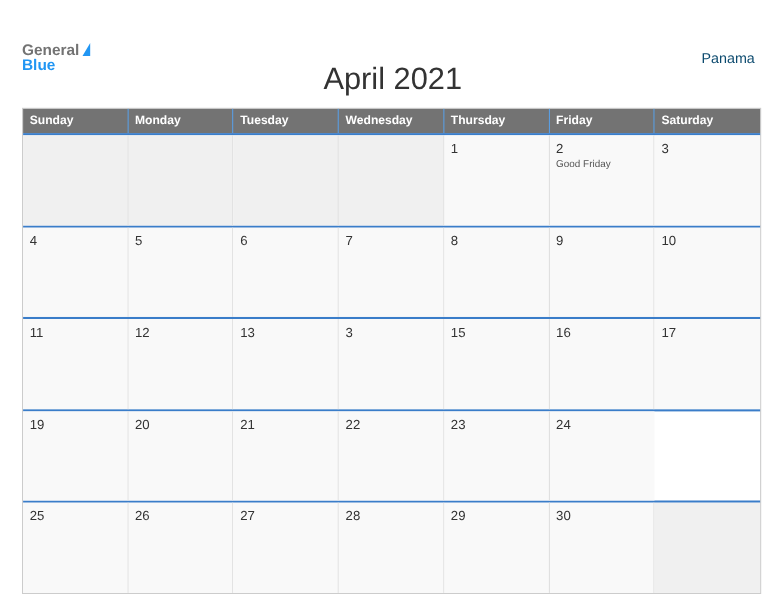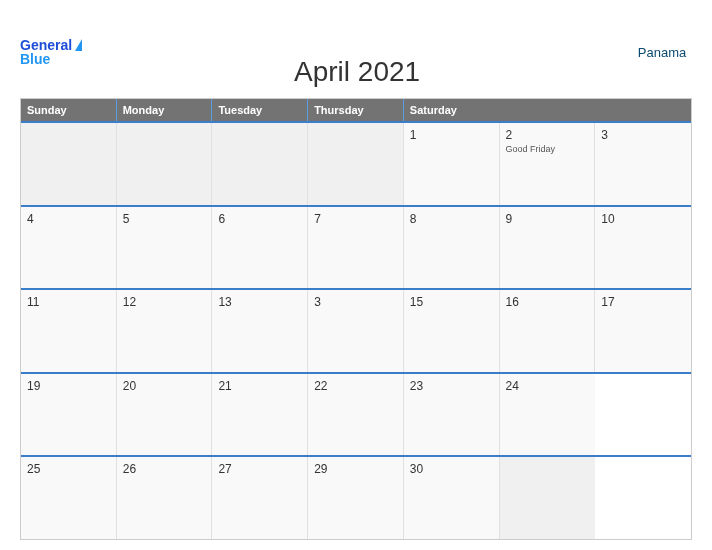--- a/index.html
+++ b/index.html
@@ -25,21 +25,21 @@
       margin-bottom: 10px;
     }
     .logo {
       display: flex;
       align-items: flex-end;
       gap: 2px;
     }
     .logo-general {
       font-size: 14px;
       font-weight: bold;
-      color: #1d4ed8;
+      color: #737373;
       line-height: 1;
     }
     .logo-blue {
       font-size: 14px;
       font-weight: bold;
       color: #2196F3;
       line-height: 1;
     }
     .logo-triangle {
       width: 0;
@@ -147,21 +147,23 @@
     <h1 class="month-title">April 2021</h1>
     <span class="country-label">Panama</span>
   </div>
 
   <div class="calendar">
 
     <div class="calendar-header">
       <div class="cal-header-cell">Sunday</div>
       <div class="cal-header-cell">Monday</div>
       <div class="cal-header-cell">Tuesday</div>
+      <div class="cal-header-cell">Wednesday</div>
       <div class="cal-header-cell">Thursday</div>
+      <div class="cal-header-cell">Friday</div>
       <div class="cal-header-cell">Saturday</div>
     </div>
 
     <div class="calendar-body" id="cal-body">
     <div class="cal-week">
           <div class="cal-cell empty"></div>
           <div class="cal-cell empty"></div>
           <div class="cal-cell empty"></div>
           <div class="cal-cell empty"></div>
           <div class="cal-cell">
@@ -243,20 +245,23 @@
         </div>
         <div class="cal-week">
           <div class="cal-cell">
             <span class="day-num">25</span>
           </div>
           <div class="cal-cell">
             <span class="day-num">26</span>
           </div>
           <div class="cal-cell">
             <span class="day-num">27</span>
+          </div>
+          <div class="cal-cell">
+            <span class="day-num">28</span>
           </div>
           <div class="cal-cell">
             <span class="day-num">29</span>
           </div>
           <div class="cal-cell">
             <span class="day-num">30</span>
           </div>
           <div class="cal-cell empty"></div>
         </div>
       </div>

